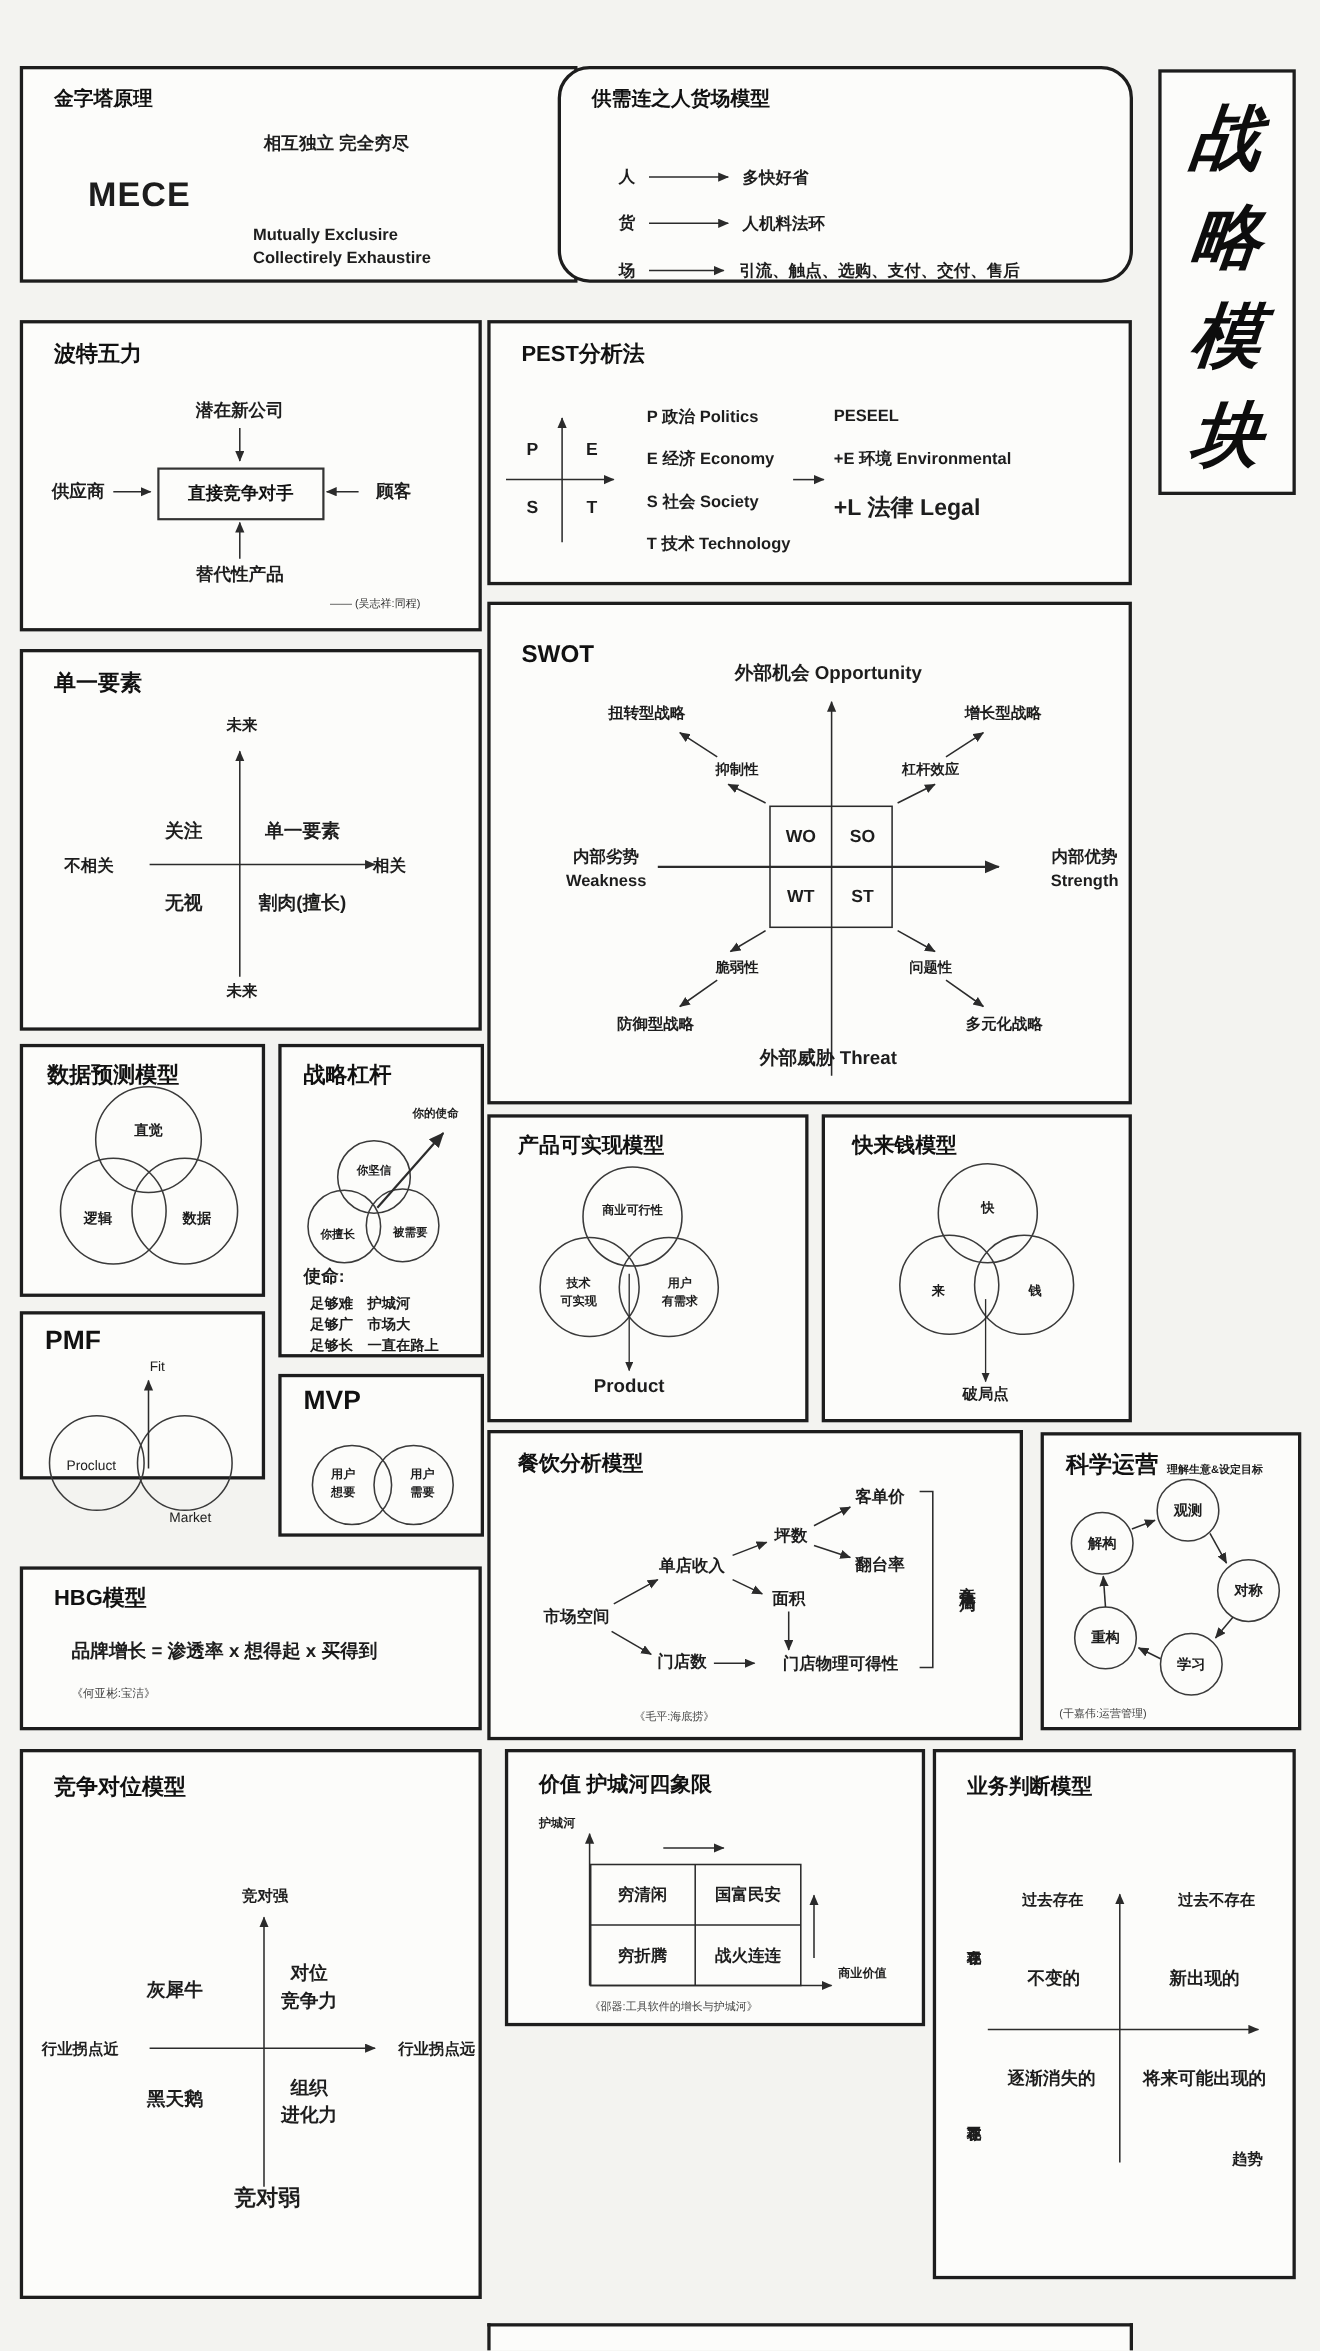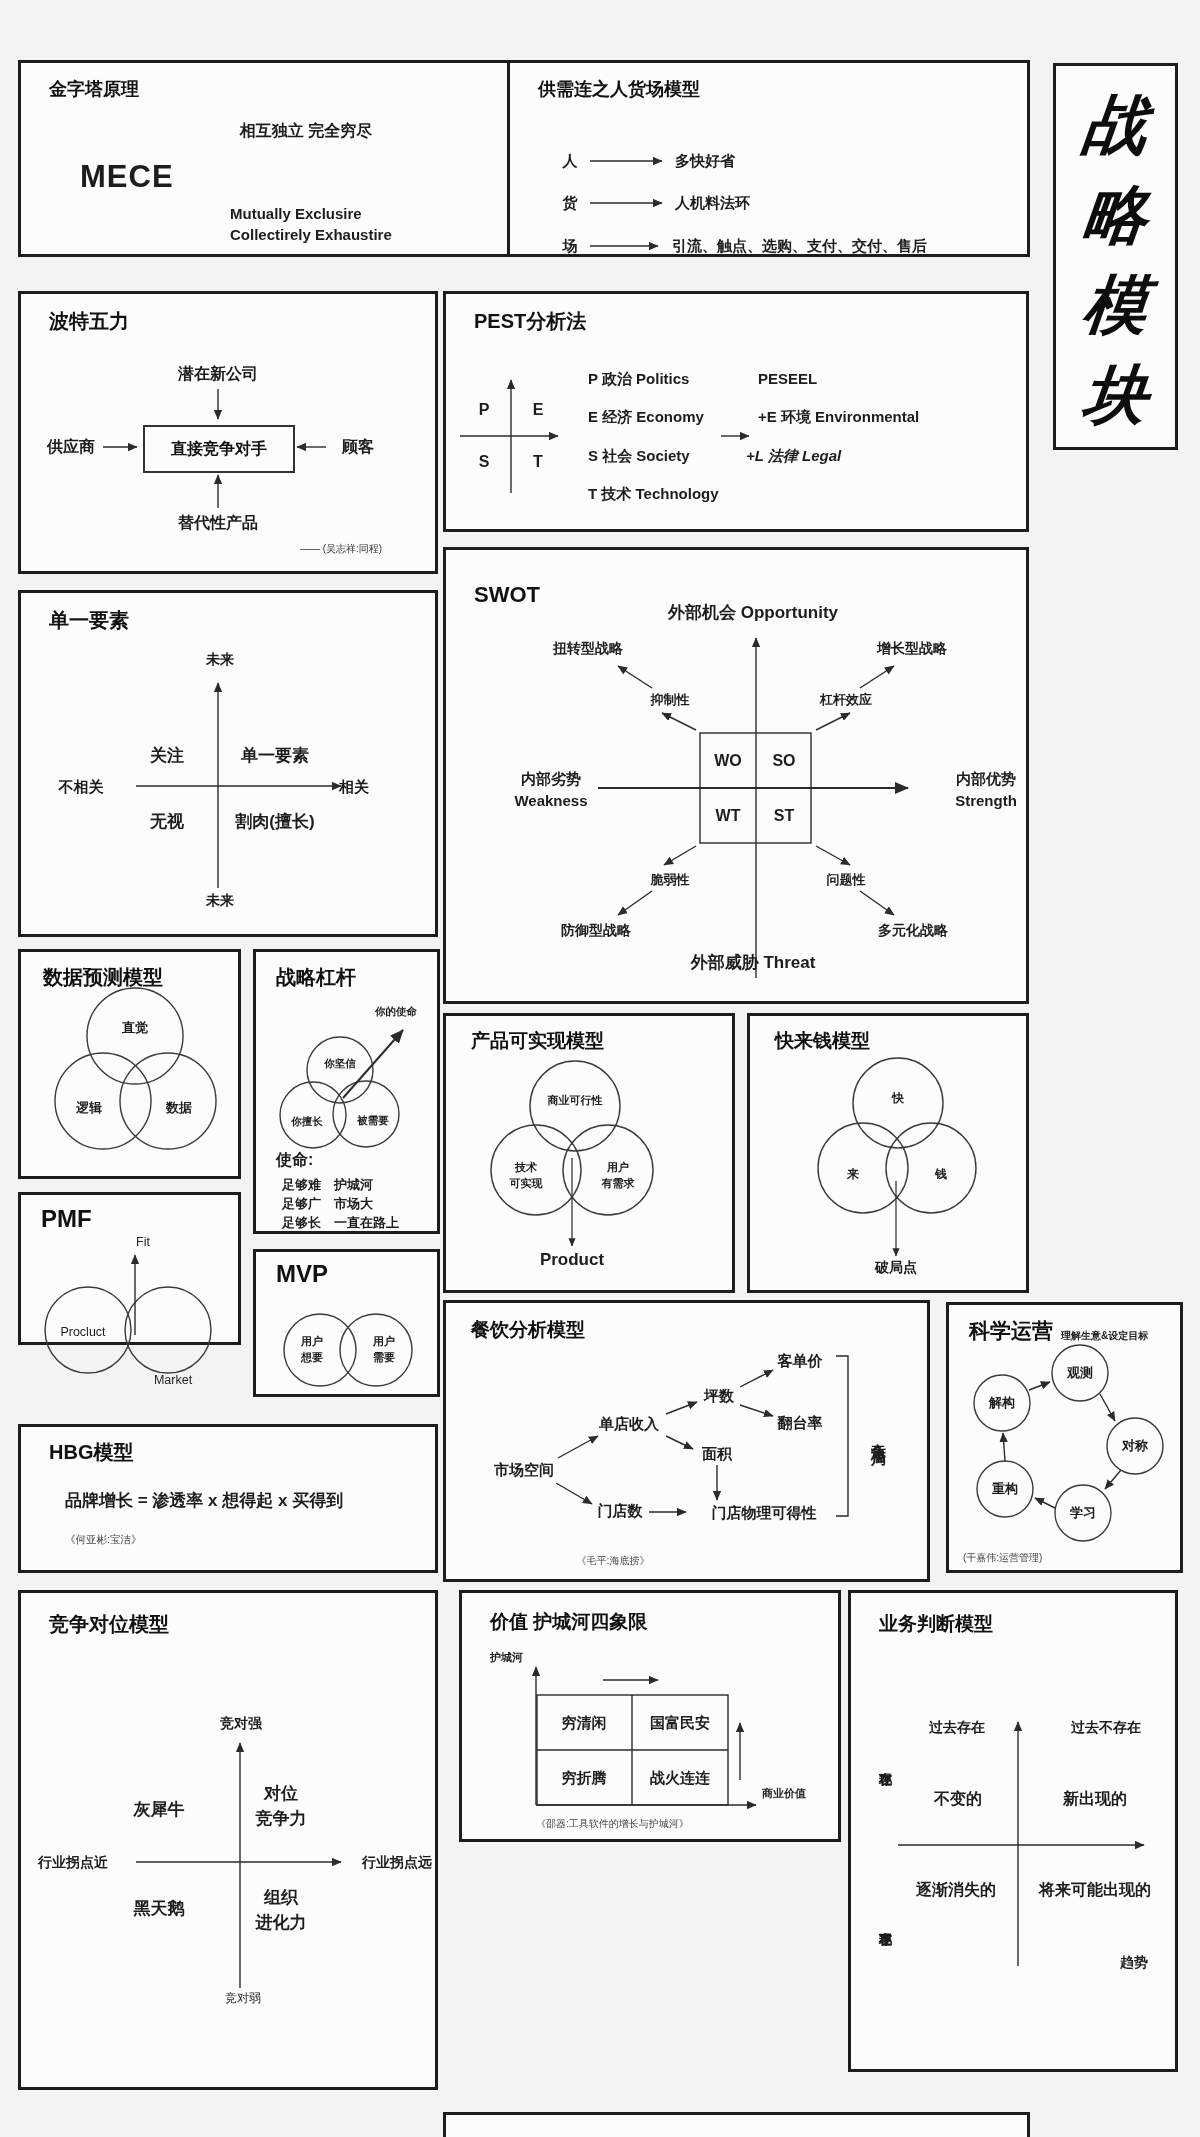--- a/index.html
+++ b/index.html
@@ -30,21 +30,21 @@
 </svg>
 
 <div class="box" style="left:18px;top:60px;width:507px;height:197px;">
   <div class="ttl" style="left:28px;top:14px;font-size:18px;">金字塔原理</div>
   <div class="lbl" style="left:285px;top:68px;font-size:16px;font-weight:700;">相互独立 完全穷尽</div>
   <div class="ltx" style="left:59px;top:96px;font-size:31px;font-weight:600;letter-spacing:1px;">MECE</div>
   <div class="ltx" style="left:209px;top:142px;font-size:15px;font-weight:600;">Mutually Exclusire</div>
   <div class="ltx" style="left:209px;top:163px;font-size:15px;font-weight:600;">Collectirely Exhaustire</div>
 </div>
 
-<div class="box" style="left:507px;top:60px;width:523px;height:197px;">
+<div class="box" style="left:507px;top:60px;width:523px;height:197px;border-radius:29px;">
   <div class="ttl" style="left:28px;top:14px;font-size:18px;">供需连之人货场模型</div>
   <svg class="layer">
     <line x1="80" y1="98" x2="152" y2="98" marker-end="url(#arr)"></line>
     <line x1="80" y1="140" x2="152" y2="140" marker-end="url(#arr)"></line>
     <line x1="80" y1="183" x2="148" y2="183" marker-end="url(#arr)"></line>
   </svg>
   <div class="lbl" style="left:60px;top:98px;font-size:15px;font-weight:600;">人</div>
   <div class="ltx" style="left:165px;top:89px;font-size:15px;font-weight:600;">多快好省</div>
   <div class="lbl" style="left:60px;top:140px;font-size:15px;font-weight:600;">货</div>
   <div class="ltx" style="left:165px;top:131px;font-size:15px;font-weight:600;">人机料法环</div>
@@ -89,21 +89,21 @@
   <div class="lbl" style="left:38px;top:116px;font-size:16px;font-weight:600;">P</div>
   <div class="lbl" style="left:92px;top:116px;font-size:16px;font-weight:600;">E</div>
   <div class="lbl" style="left:38px;top:168px;font-size:16px;font-weight:600;">S</div>
   <div class="lbl" style="left:92px;top:168px;font-size:16px;font-weight:600;">T</div>
   <div class="ltx" style="left:142px;top:76px;font-size:15px;font-weight:600;">P 政治  Politics</div>
   <div class="ltx" style="left:142px;top:114px;font-size:15px;font-weight:600;">E 经济  Economy</div>
   <div class="ltx" style="left:142px;top:153px;font-size:15px;font-weight:600;">S 社会  Society</div>
   <div class="ltx" style="left:142px;top:191px;font-size:15px;font-weight:600;">T 技术  Technology</div>
   <div class="ltx" style="left:312px;top:76px;font-size:15px;font-weight:600;">PESEEL</div>
   <div class="ltx" style="left:312px;top:114px;font-size:15px;font-weight:600;">+E 环境  Environmental</div>
-  <div class="ltx" style="left:300px;top:153px;font-size:15px;font-weight:600;font-style:italic;">+L 法律  Legal</div>
+  <div class="ltx" style="left:312px;top:153px;font-size:21px;font-weight:600;">+L 法律  Legal</div>
 </div>
 
 <div class="box" style="left:443px;top:547px;width:586px;height:457px;">
   <div class="ttl" style="left:28px;top:16px;font-size:22px;margin-top:16px;">SWOT</div>
   <svg class="layer">
     <line x1="310" y1="428" x2="310" y2="88" marker-end="url(#arr)"></line>
     <line x1="152" y1="238" x2="462" y2="238" marker-end="url(#arr)" style="stroke-width:2"></line>
     <rect x="254" y="183" width="111" height="110"></rect>
     <line x1="250" y1="180" x2="216" y2="163" marker-end="url(#arr)"></line>
     <line x1="206" y1="138" x2="172" y2="116" marker-end="url(#arr)"></line>
@@ -303,21 +303,21 @@
   <div class="ltx" style="left:44px;top:106px;font-size:10.5px;color:#444;">《何亚彬:宝洁》</div>
 </div>
 
 <div class="box" style="left:18px;top:1590px;width:420px;height:500px;">
   <div class="ttl" style="left:28px;top:18px;font-size:20px;">竞争对位模型</div>
   <svg class="layer">
     <line x1="219" y1="395" x2="219" y2="150" marker-end="url(#arr)"></line>
     <line x1="115" y1="269" x2="320" y2="269" marker-end="url(#arr)"></line>
   </svg>
   <div class="lbl" style="left:220px;top:131px;font-size:14px;font-weight:600;">竞对强</div>
-  <div class="lbl" style="left:222px;top:405px;font-size:12px;font-weight:400;">竞对弱</div>
+  <div class="lbl" style="left:222px;top:405px;font-size:20px;font-weight:700;">竞对弱</div>
   <div class="lbl" style="left:52px;top:270px;font-size:14px;font-weight:600;">行业拐点近</div>
   <div class="lbl" style="left:376px;top:270px;font-size:14px;font-weight:600;">行业拐点远</div>
   <div class="lbl" style="left:138px;top:216px;font-size:17px;font-weight:700;">灰犀牛</div>
   <div class="lbl c2" style="left:260px;top:214px;font-size:17px;font-weight:700;">
     <div>对位</div>
         <div>竞争力</div>
   </div>
   <div class="lbl" style="left:138px;top:315px;font-size:17px;font-weight:700;">黑天鹅</div>
   <div class="lbl c2" style="left:260px;top:318px;font-size:17px;font-weight:700;">
     <div>组织</div>

